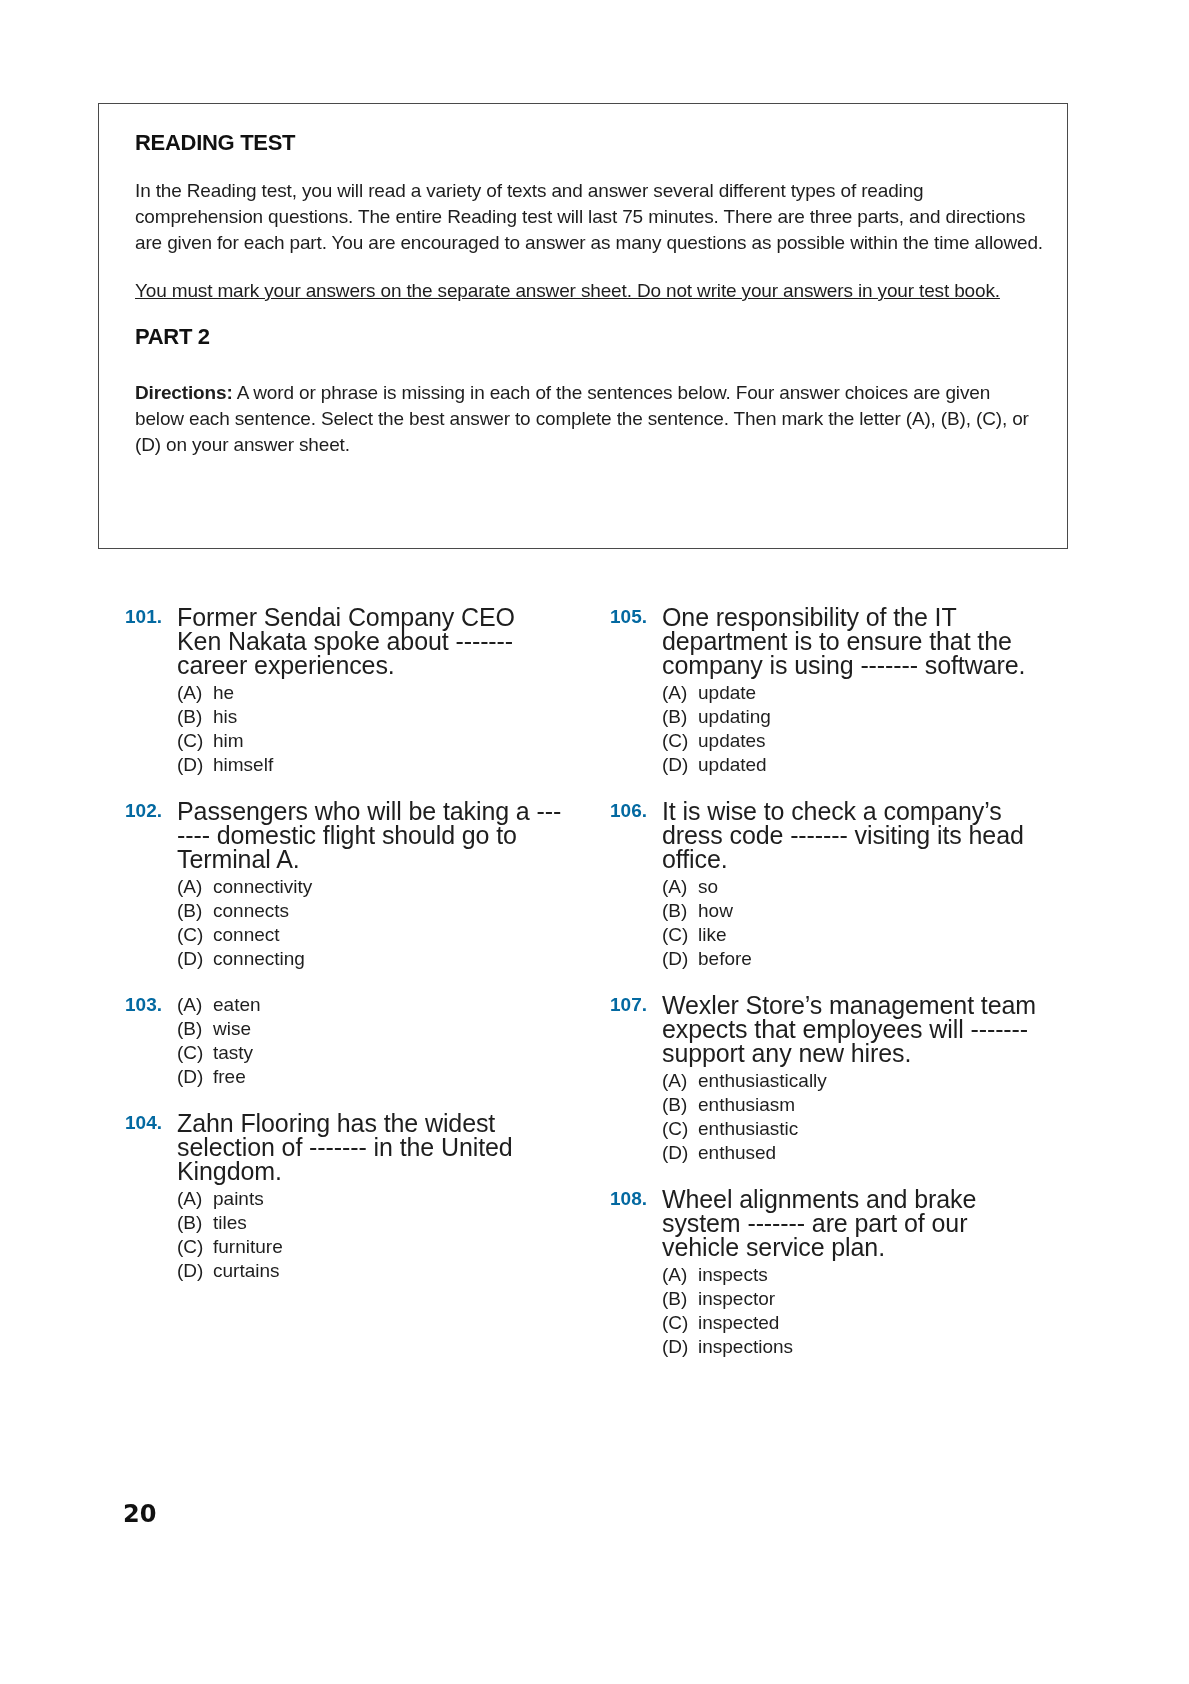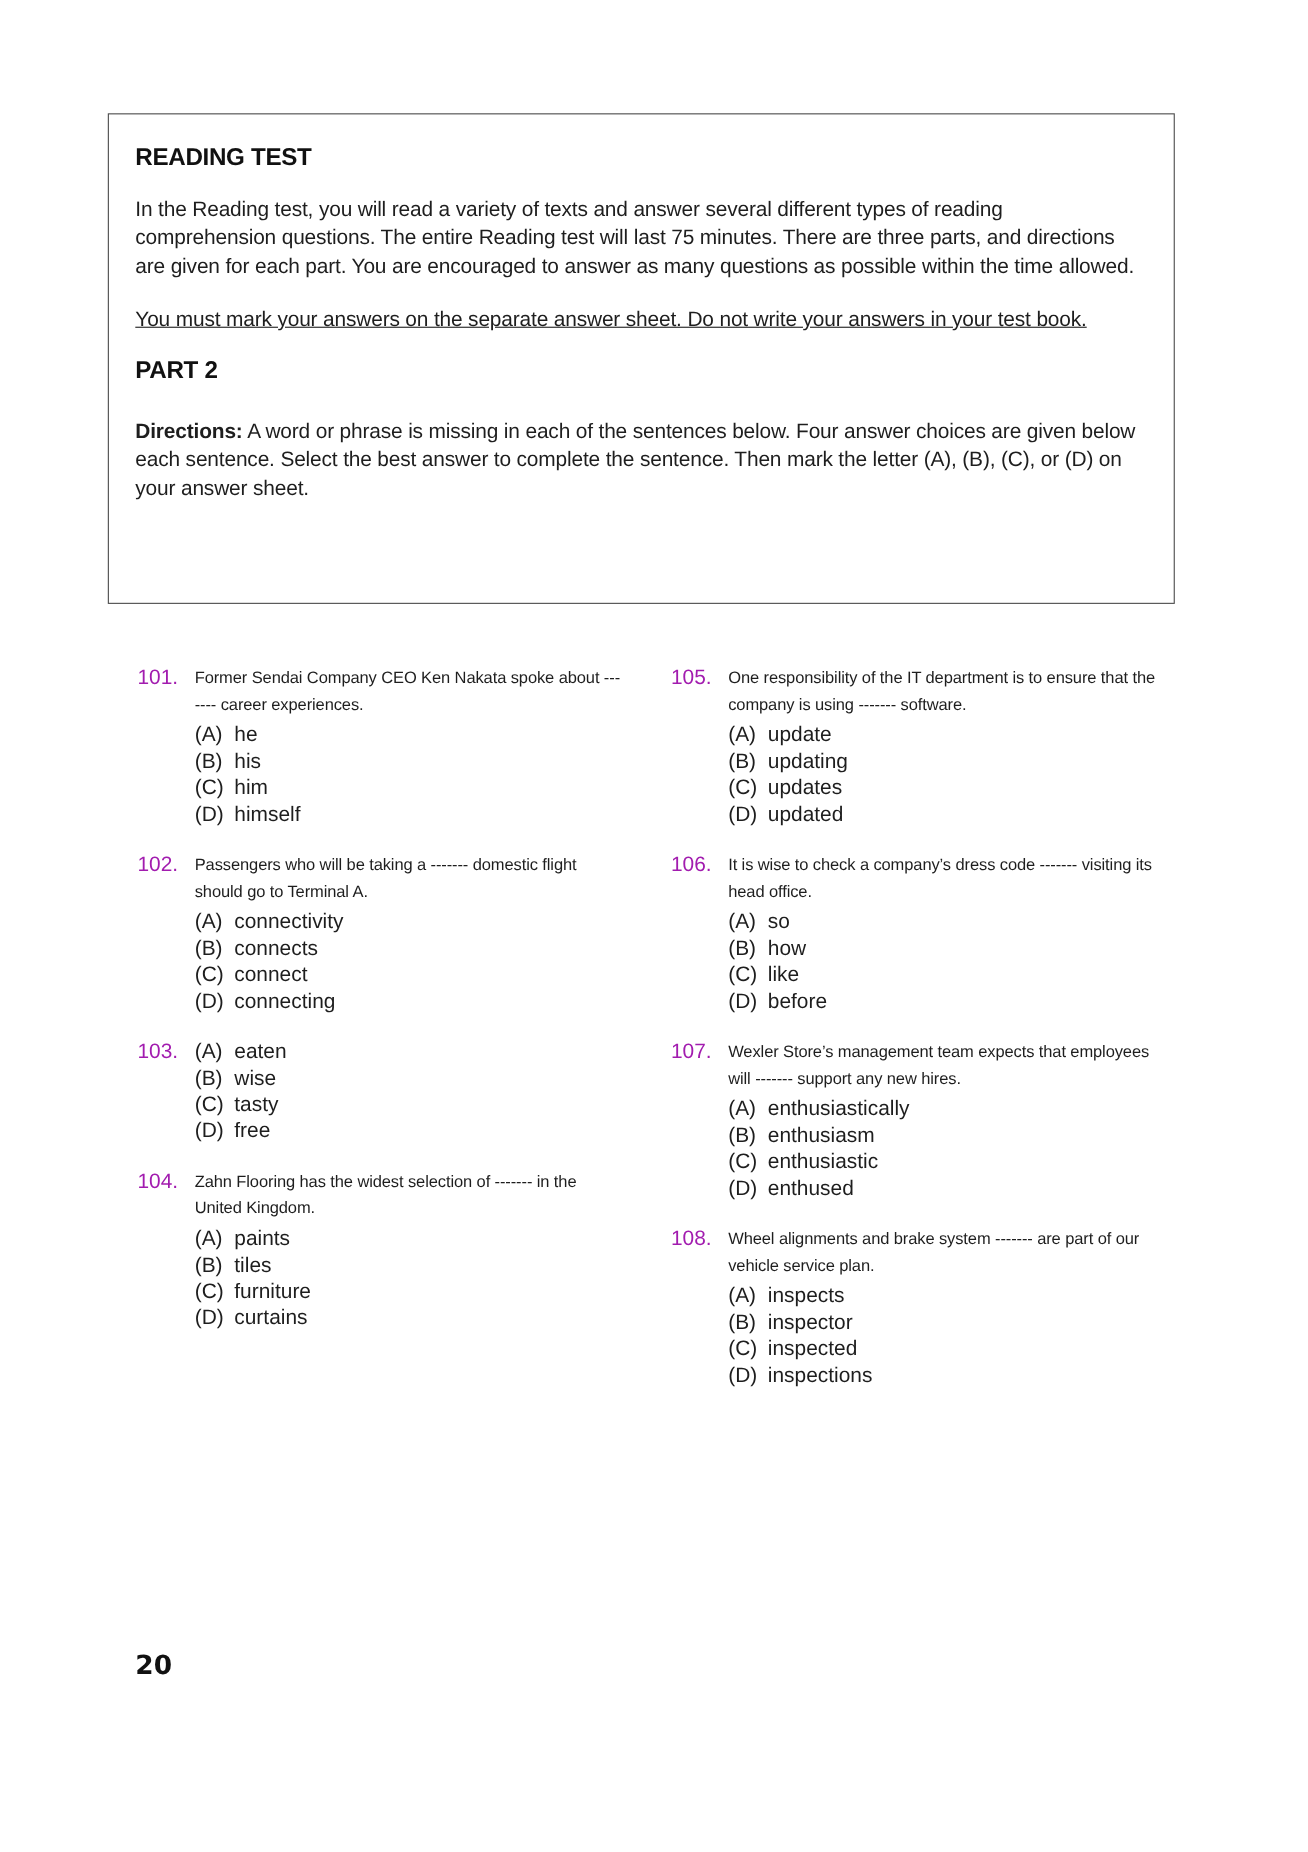--- a/index.html
+++ b/index.html
@@ -3,46 +3,46 @@
 <meta charset="utf-8">
 <style>
   html, body { margin: 0; padding: 0; background: #ffffff; }
   body {
     width: 1189px; height: 1684px; position: relative; overflow: hidden;
     font-family: "Liberation Sans", sans-serif; color: #1a1a1a;
   }
   .intro-box {
     position: absolute; left: 98px; top: 103px; width: 970px; height: 446px;
     border: 1.5px solid #4a4a4a; box-sizing: border-box;
-    padding: 18px 24px 0 24px;
+    padding: 18px 24px 0 36px;
   }
   .section-title {
     font-family: "Liberation Sans", sans-serif; font-weight: bold; font-size: 22px;
     margin: 8px 0 0 0; letter-spacing: -0.3px; color: #111;
   }
   .intro-text {
     font-size: 19px; line-height: 26px; margin: 0; color: #1e1e1e;
     letter-spacing: -0.15px;
   }
   .p1 { margin-top: 22px; }
   .p2 { margin-top: 22px; text-decoration: underline; }
   .part-title { margin-top: 20px; }
   .directions { margin-top: 30px; }
   .directions b { font-weight: bold; }
 
   .col { position: absolute; top: 605px; width: 440px; }
   .col-left { left: 125px; }
   .col-right { left: 610px; }
   .question { position: relative; margin-bottom: 22px; }
   .q-num {
-    position: absolute; left: 0; top: 0; font-weight: normal; font-size: 19px;
-    line-height: 24px; color: #a21caf;
+    position: absolute; left: 0; top: 0; font-weight: bold; font-size: 19px;
+    line-height: 24px; color: #0369a1;
   }
   .q-text {
-    margin-left: 52px; font-size: 15px; line-height: 24px; color: #1e1e1e;
+    margin-left: 52px; font-size: 25px; line-height: 24px; color: #1e1e1e;
     letter-spacing: -0.1px;
   }
   .options { margin: 4px 0 0 52px; padding: 0; list-style: none; }
   .option { font-size: 19px; line-height: 24px; color: #1e1e1e; display: flex; }
   .opt-letter { width: 36px; flex: none; }
   .page-number {
     position: absolute; left: 123px; top: 1500px; font-weight: bold; font-size: 24px;
     font-family: "DejaVu Sans", sans-serif; color: #111;
   }
 </style>

